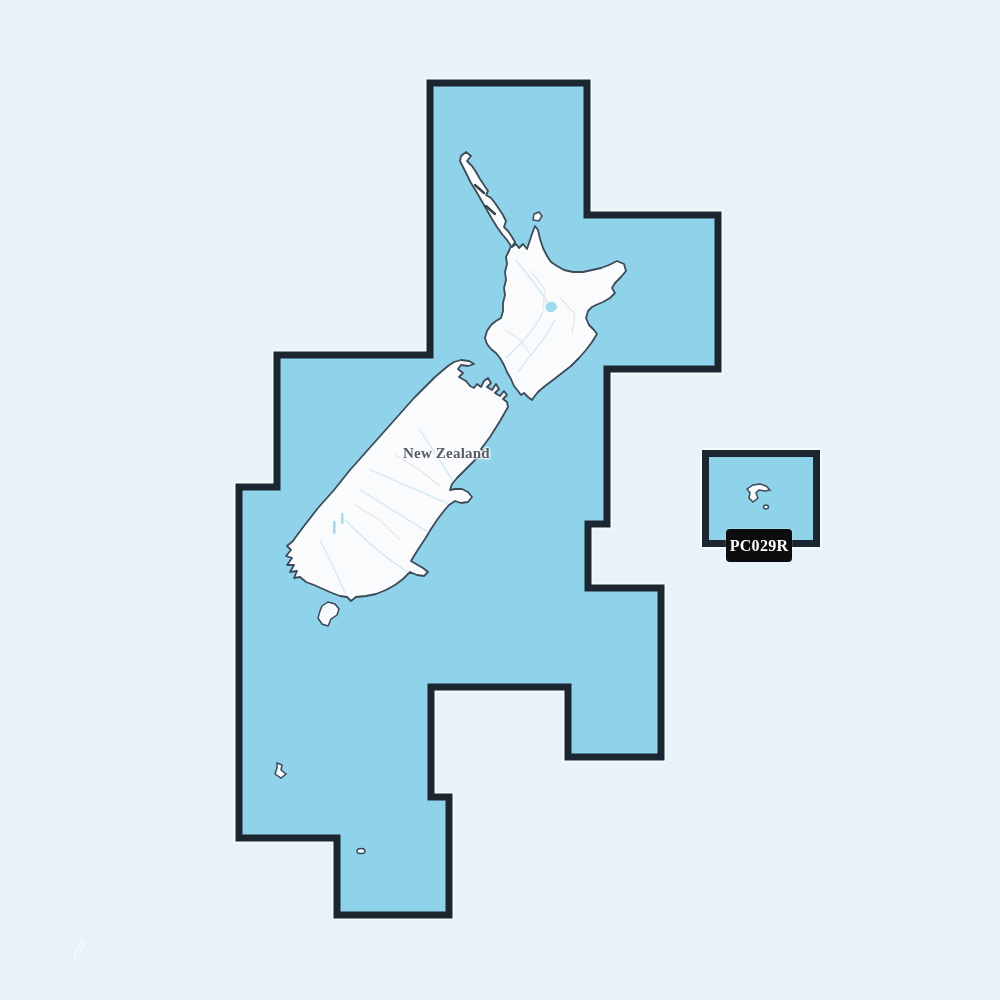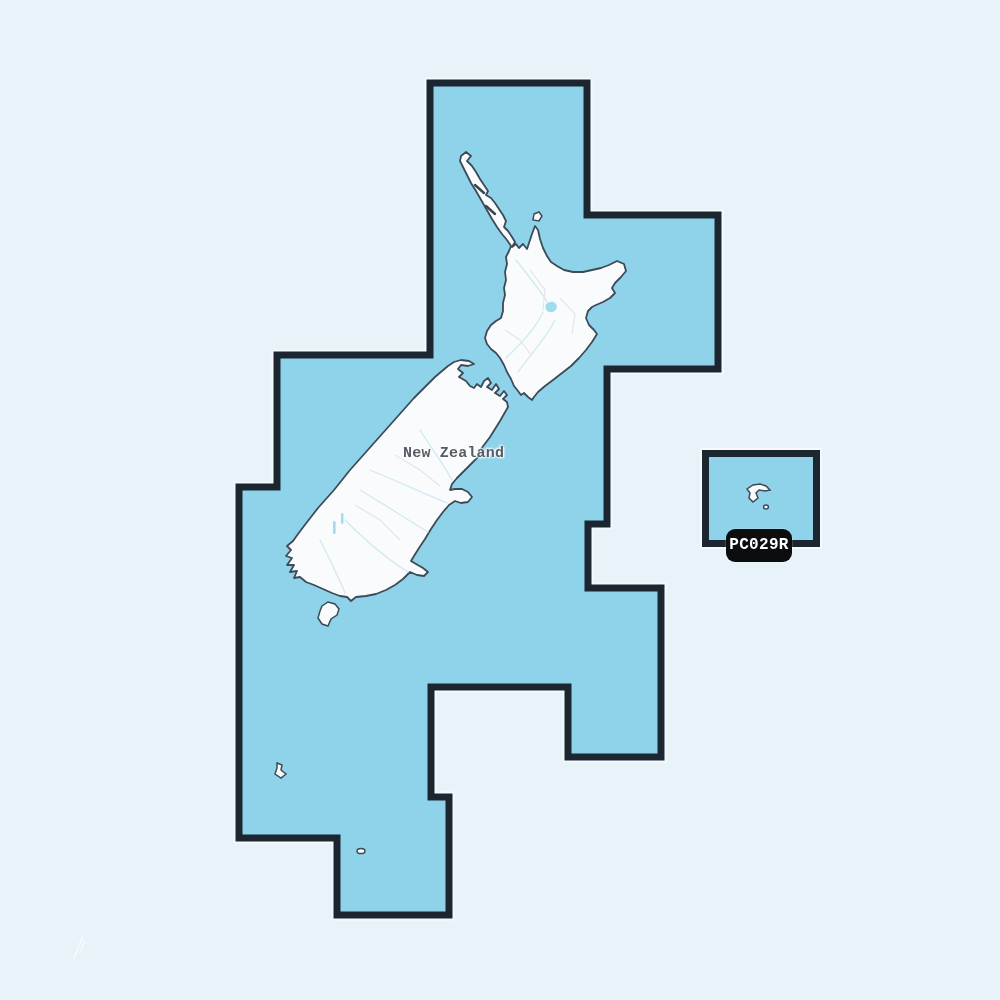--- a/index.html
+++ b/index.html
@@ -1,18 +1,18 @@
 <!DOCTYPE html>
 <html><head>
 <meta charset="utf-8">
 <style>
   html,body{margin:0;padding:0;background:#e7f3f9;}
   .stage{
     position:relative;width:929px;height:1000px;overflow:hidden;
-    background:#e7f3f9;font-family:Liberation Mono, monospace;padding-left:22px;
+    background:#e7f3f9;font-family:Liberation Serif, serif;padding-left:22px;
   }
   .stage svg{position:absolute;left:0;top:0;}
   
   .halo{fill:none;stroke:#ffffff;stroke-width:11;opacity:.55;}
   .coverage{fill:#8ed3e9;stroke:#1b2631;stroke-width:7;stroke-linejoin:miter;}
   .land{fill:#fafbfc;stroke:#3d4a57;stroke-width:1.8;stroke-linejoin:round;}
   .islet{fill:#fafbfc;stroke:#3d4a57;stroke-width:1.5;}
   .river{fill:none;stroke:#cfeaf3;stroke-width:1.3;stroke-linecap:round;}
   .admin{fill:none;stroke:#e3e6e9;stroke-width:1.2;}
   .lake{fill:#9edcee;stroke:none;}
@@ -20,21 +20,21 @@
   .scratch{fill:none;stroke:#ffffff;stroke-width:2;opacity:.5;stroke-linecap:round;}
   
   .country-label{
     position:absolute;left:403px;top:445px;width:90px;
     font-size:15px;font-weight:700;letter-spacing:.2px;color:#565d66;
     text-shadow:0 0 2px #fff,0 0 3px #fff,1px 1px 2px #fff,-1px -1px 2px #fff;
     white-space:nowrap;
   }
   .region-badge{
     position:absolute;left:726px;top:529px;width:66px;height:33px;
-    background:#0c0d0f;border-radius:9px;
+    background:#0c0d0f;border-radius:4px;
     color:#ffffff;font-size:16px;font-weight:700;letter-spacing:.3px;
     text-align:center;line-height:33px;
     box-shadow:0 0 0 1px rgba(255,255,255,.15);
   }
 </style>
 </head>
 <body>
 
 <div class="stage">
 

